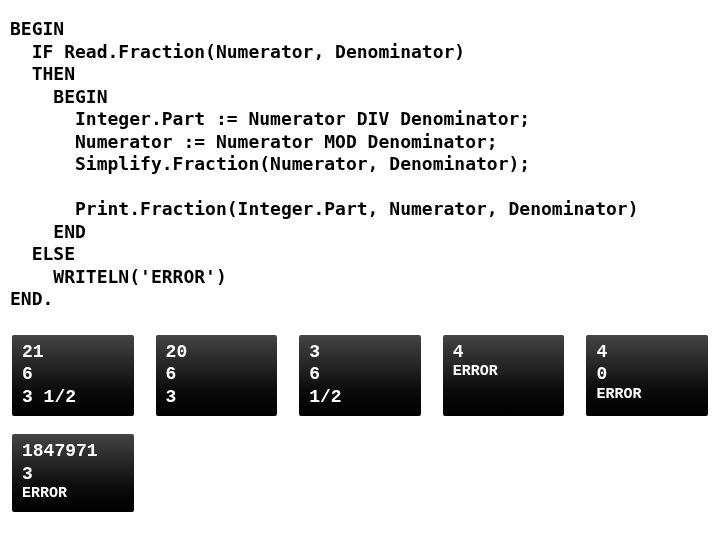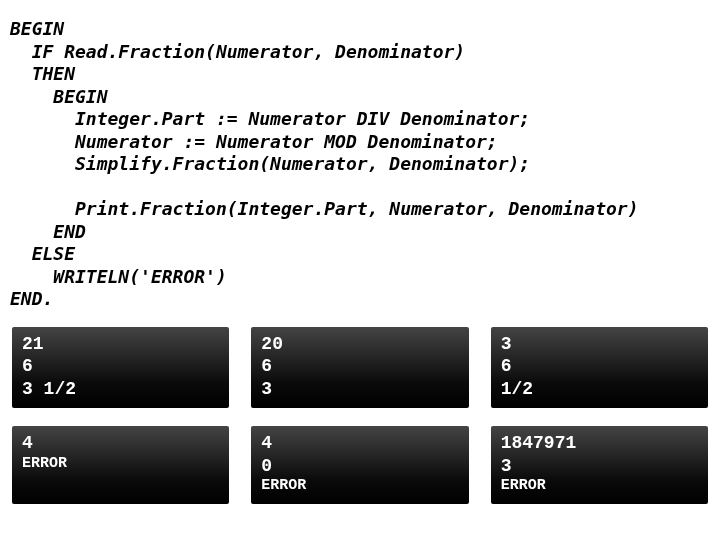--- a/index.html
+++ b/index.html
@@ -10,26 +10,25 @@
     font-family: "Courier New", Courier, monospace;
     font-size: 18px;
     font-weight: bold;
     color: #000;
     padding: 18px 10px 10px 10px;
     overflow: hidden;
   }
   .code-block {
     white-space: pre;
     line-height: 1.25;
-    margin-bottom: 16px;
-    font-style: italic;
+    margin-bottom: 24px;
   }
   .grid {
     display: grid;
-    grid-template-columns: 1fr 1fr 1fr;
+    grid-template-columns: 1fr 1fr 1fr 1fr 1fr;
     grid-template-rows: auto auto;
     gap: 18px 22px;
     padding: 0 2px;
   }
   .cell {
     background: linear-gradient(to bottom, #444444 0%, #0a0a0a 70%, #000000 100%);
     color: #ffffff;
     padding: 6px 10px 8px 10px;
     min-height: 74px;
     font-family: "Courier New", Courier, monospace;

